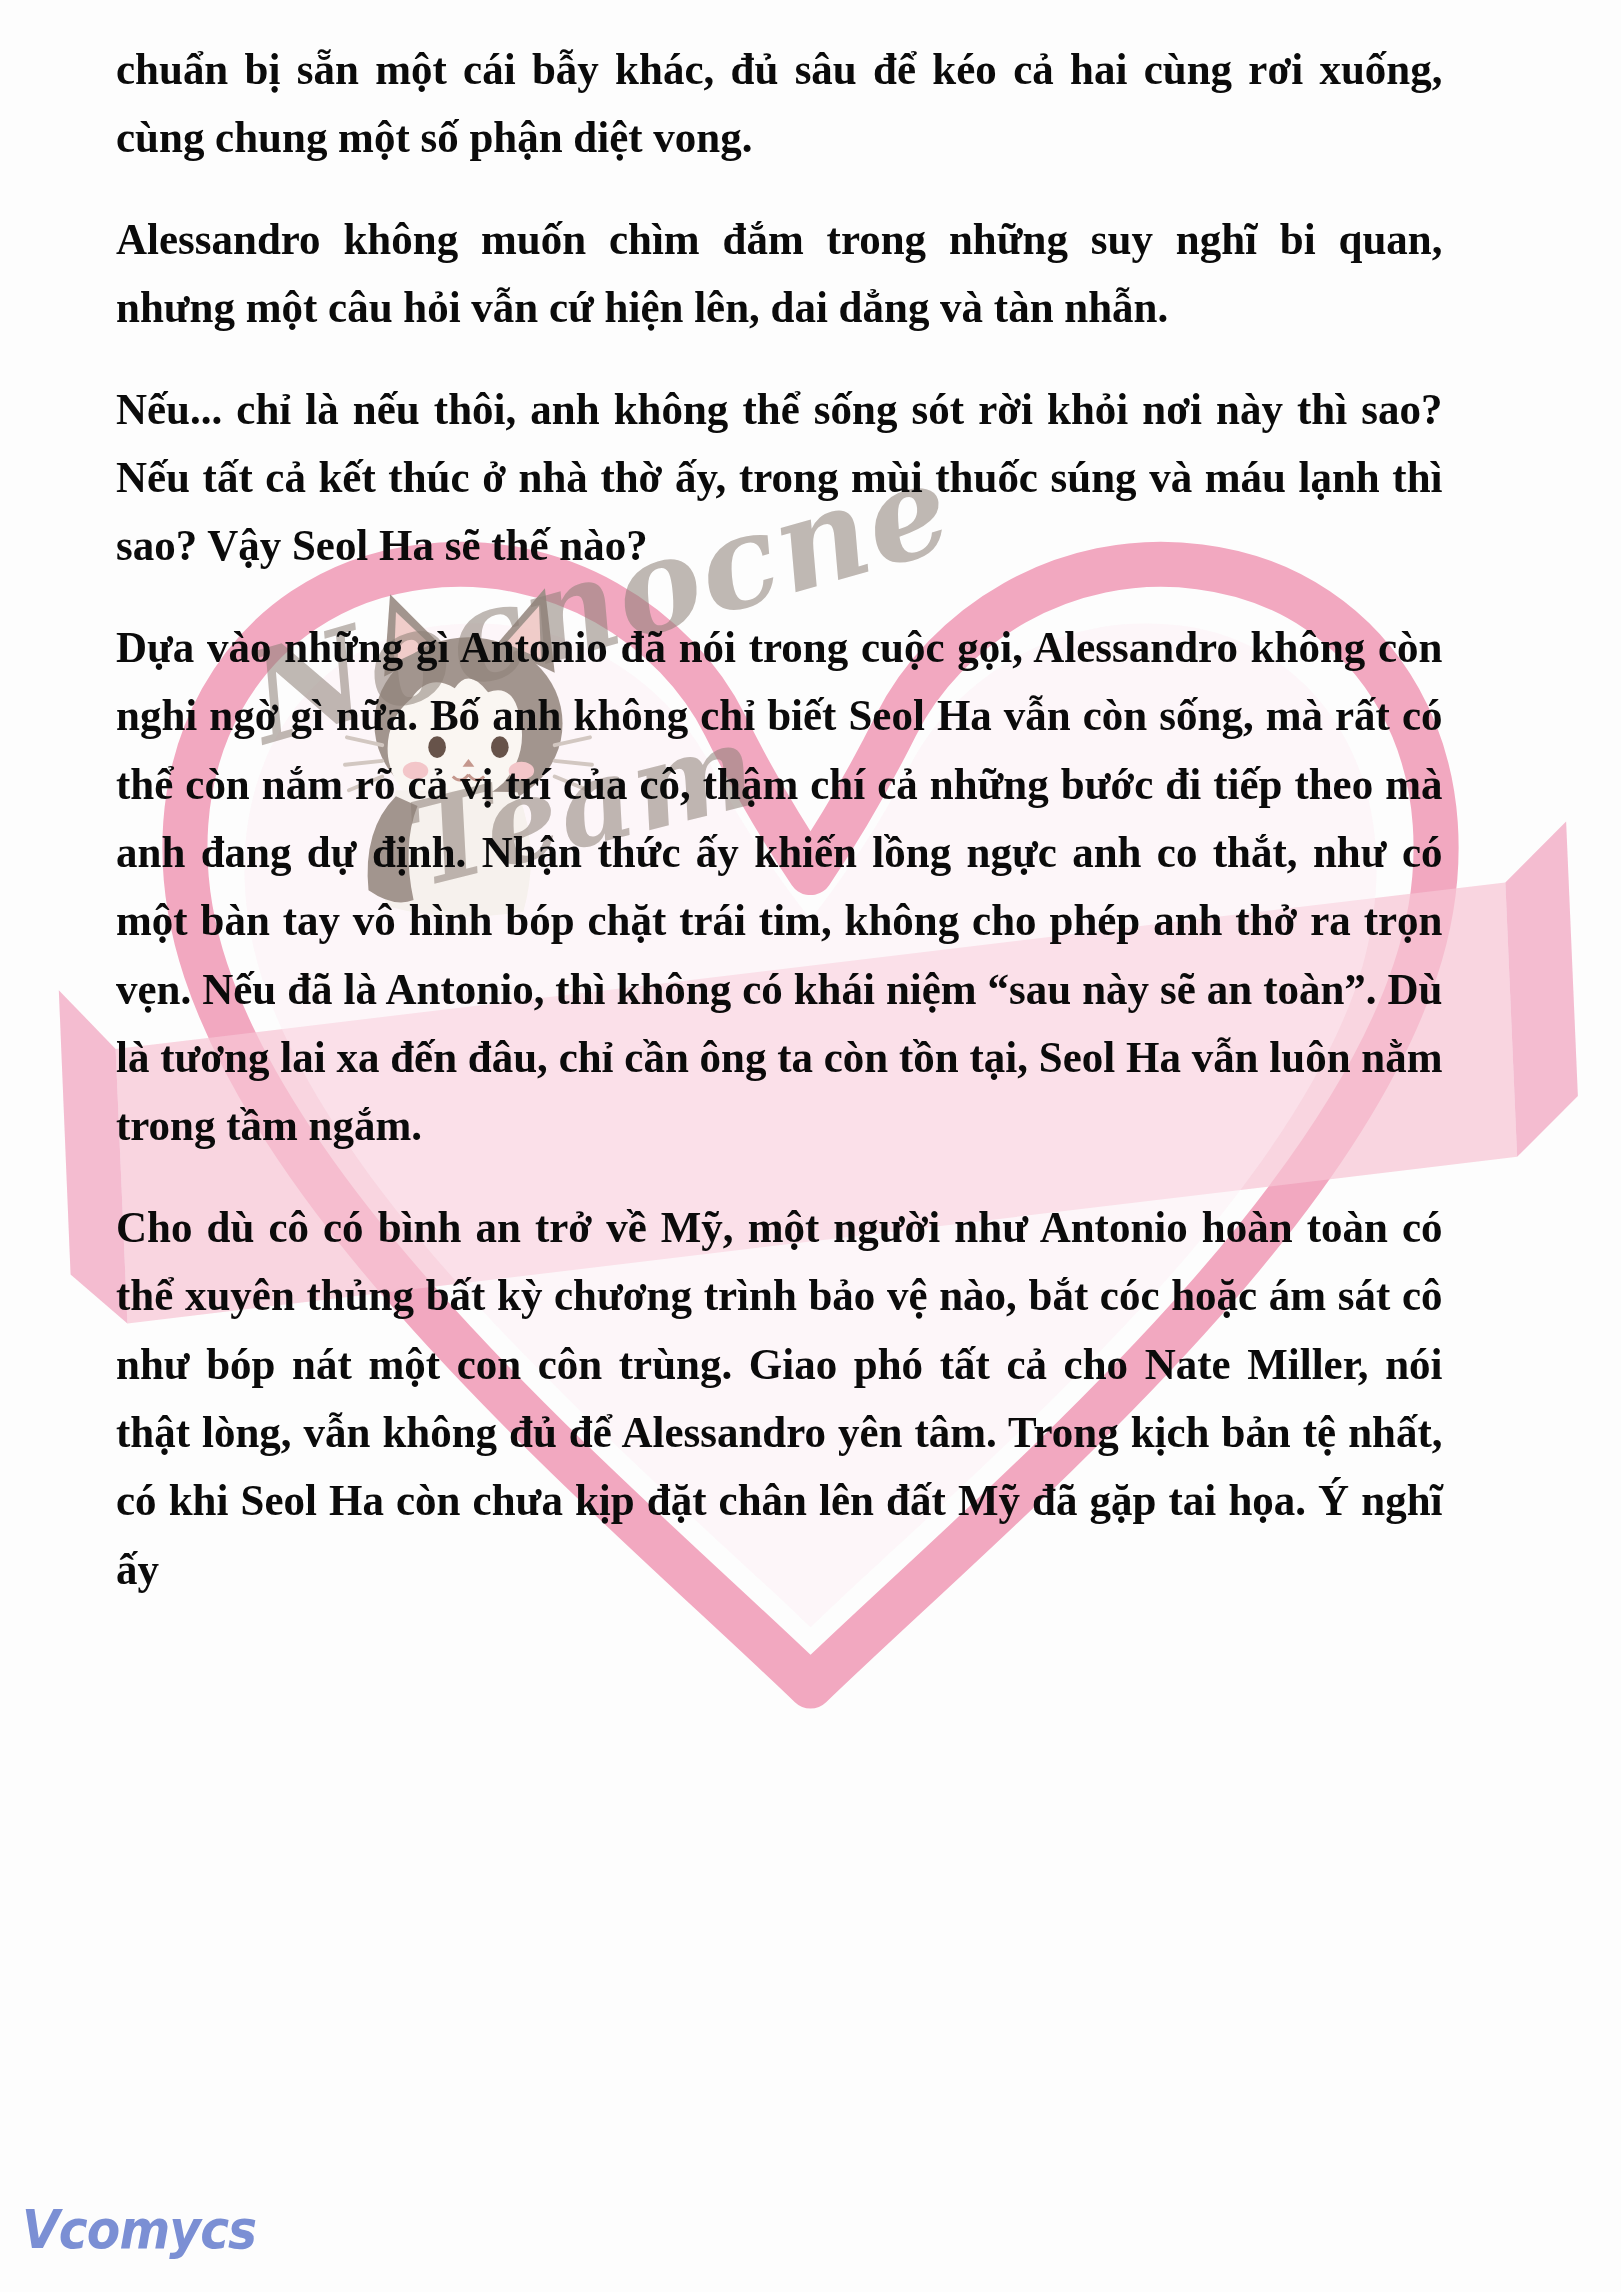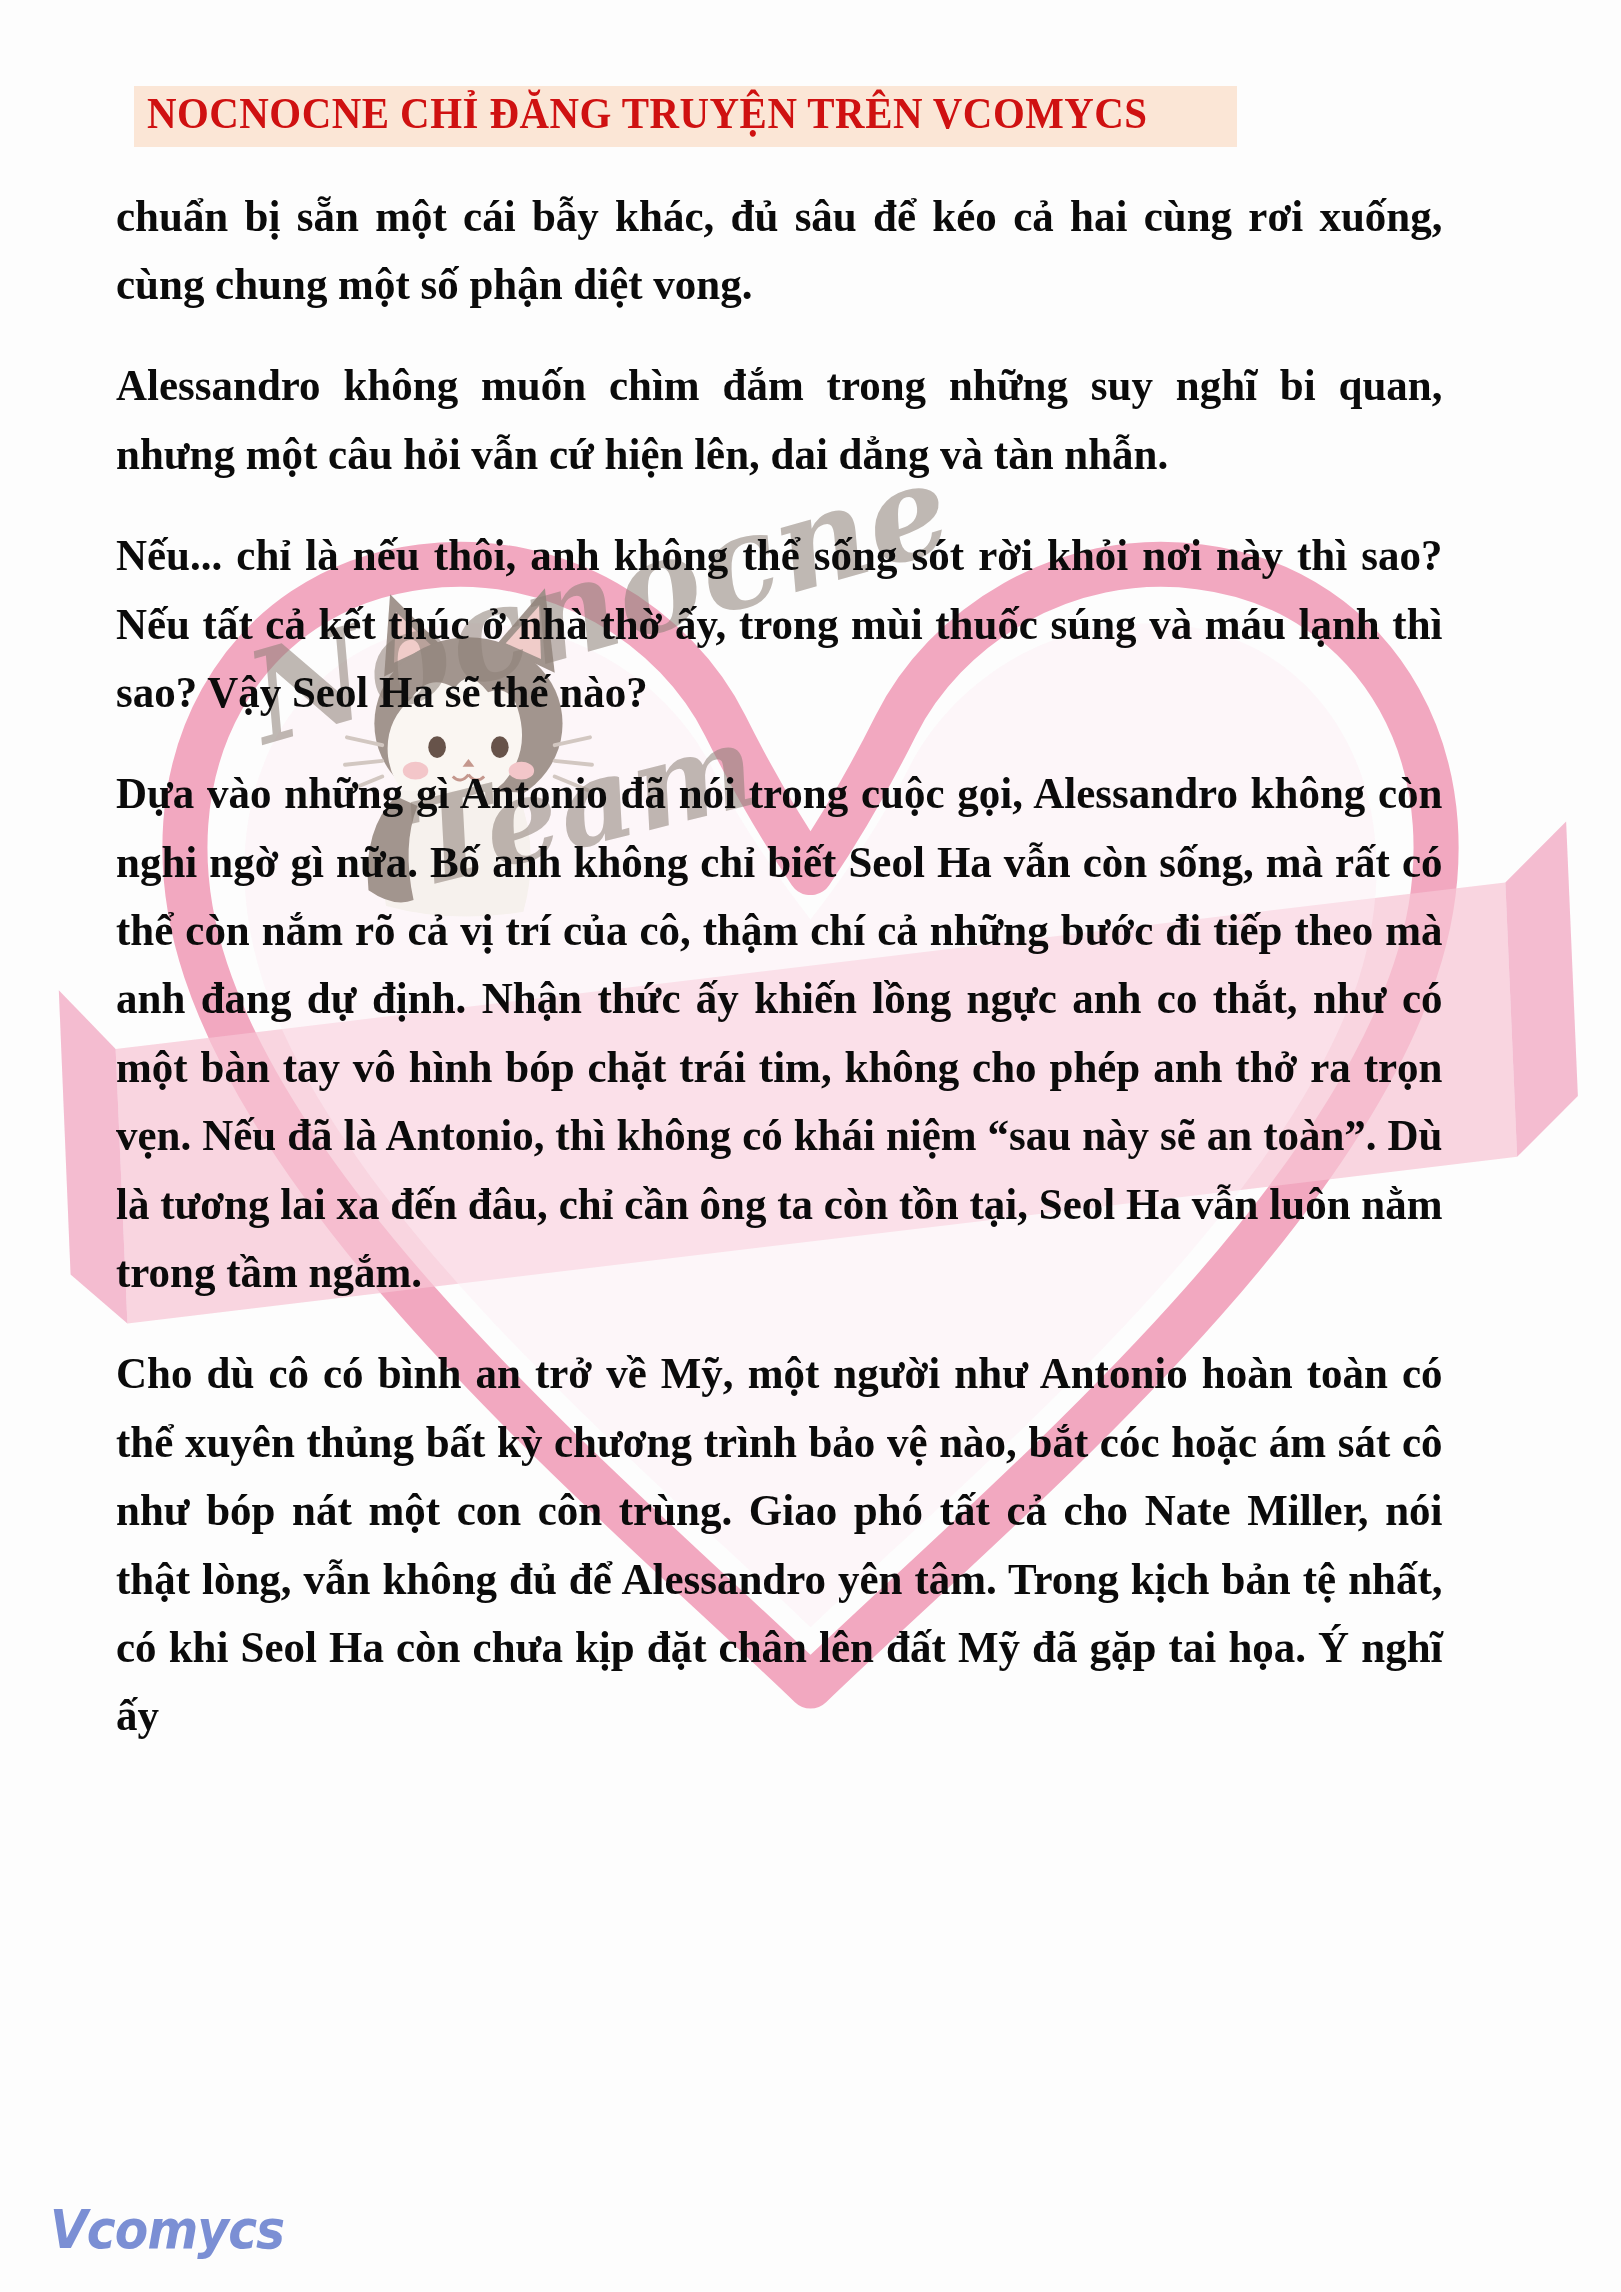--- a/index.html
+++ b/index.html
@@ -101,21 +101,20 @@
   .para:last-child { margin-bottom: 0; }
 
   
   .footer-logo {
     position: absolute;
     left: 21.6px;
     bottom: 21.6px;
     z-index: 4;
     width: 225px;
     height: 82px;
-    margin-left: 28px;
   }
   .logo-text {
     font-family: "DejaVu Sans", "Liberation Sans", sans-serif;
     font-weight: 700;
     font-style: italic;
     font-size: 53px;
     letter-spacing: -1px;
     color: #7b8fd4;
     line-height: 82px;
     white-space: nowrap;
@@ -176,23 +175,20 @@
         <path d="M404 812 q-34 34 -28 96 q26 18 46 10 q-12 -56 4 -96 Z" fill="#9b8d85"></path>
       </g>
     </svg>
 
     <div class="wm-script wm-nocnocne">Nocnocne</div>
     <div class="wm-script wm-team">Team</div>
   </div>
 
   <div class="content">
 
-    <div class="header-band">
-      <span class="header-title">NOCNOCNE CHỈ ĐĂNG TRUYỆN TRÊN VCOMYCS</span>
-    </div>
 
     <div class="body-text">
       <p class="para">chuẩn bị sẵn một cái bẫy khác, đủ sâu để kéo cả hai cùng rơi xuống, cùng chung một số phận diệt vong.</p>
       <p class="para">Alessandro không muốn chìm đắm trong những suy nghĩ bi quan, nhưng một câu hỏi vẫn cứ hiện lên, dai dẳng và tàn nhẫn.</p>
       <p class="para">Nếu... chỉ là nếu thôi, anh không thể sống sót rời khỏi nơi này thì sao? Nếu tất cả kết thúc ở nhà thờ ấy, trong mùi thuốc súng và máu lạnh thì sao? Vậy Seol Ha sẽ thế nào?</p>
       <p class="para">Dựa vào những gì Antonio đã nói trong cuộc gọi, Alessandro không còn nghi ngờ gì nữa. Bố anh không chỉ biết Seol Ha vẫn còn sống, mà rất có thể còn nắm rõ cả vị trí của cô, thậm chí cả những bước đi tiếp theo mà anh đang dự định. Nhận thức ấy khiến lồng ngực anh co thắt, như có một bàn tay vô hình bóp chặt trái tim, không cho phép anh thở ra trọn vẹn. Nếu đã là Antonio, thì không có khái niệm “sau này sẽ an toàn”. Dù là tương lai xa đến đâu, chỉ cần ông ta còn tồn tại, Seol Ha vẫn luôn nằm trong tầm ngắm.</p>
       <p class="para">Cho dù cô có bình an trở về Mỹ, một người như Antonio hoàn toàn có thể xuyên thủng bất kỳ chương trình bảo vệ nào, bắt cóc hoặc ám sát cô như bóp nát một con côn trùng. Giao phó tất cả cho Nate Miller, nói thật lòng, vẫn không đủ để Alessandro yên tâm. Trong kịch bản tệ nhất, có khi Seol Ha còn chưa kịp đặt chân lên đất Mỹ đã gặp tai họa. Ý nghĩ ấy</p>
     </div>
 
   </div>

